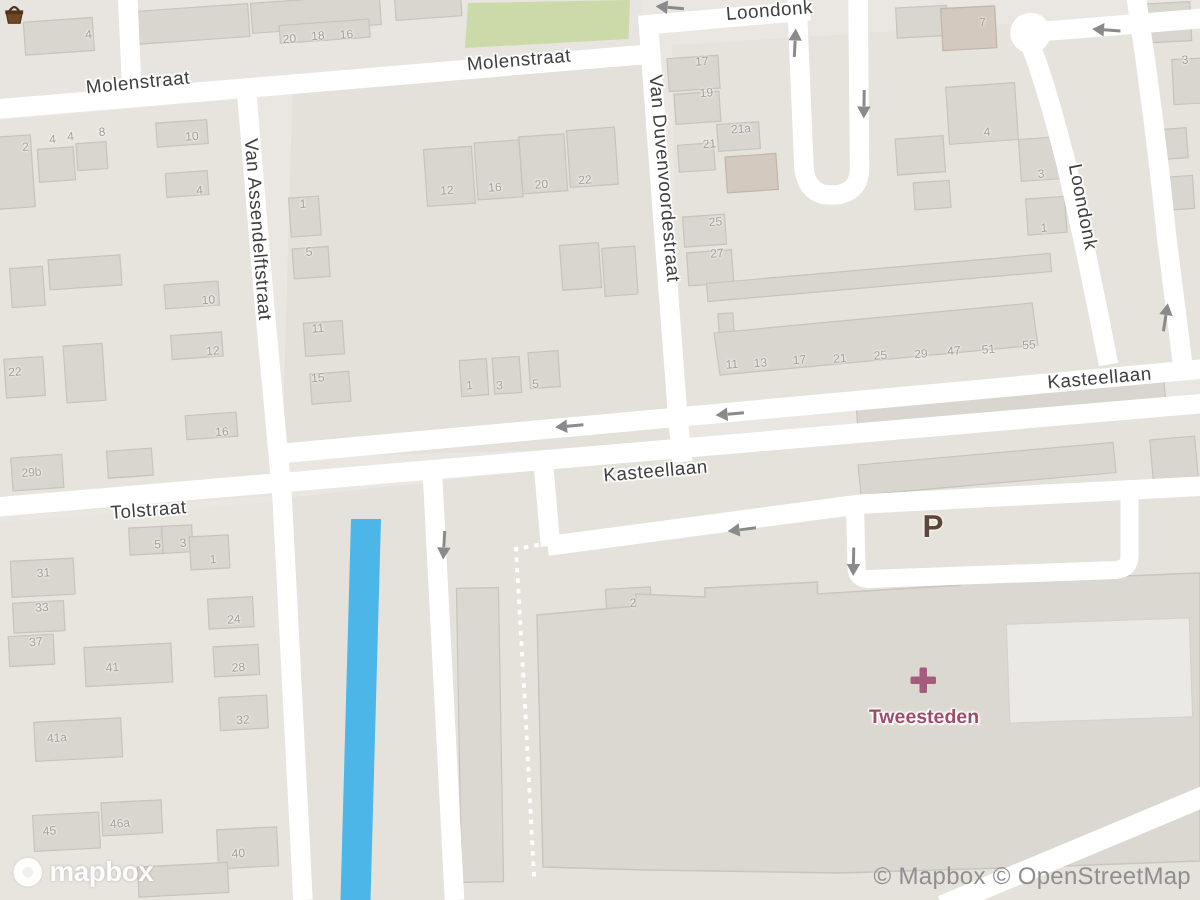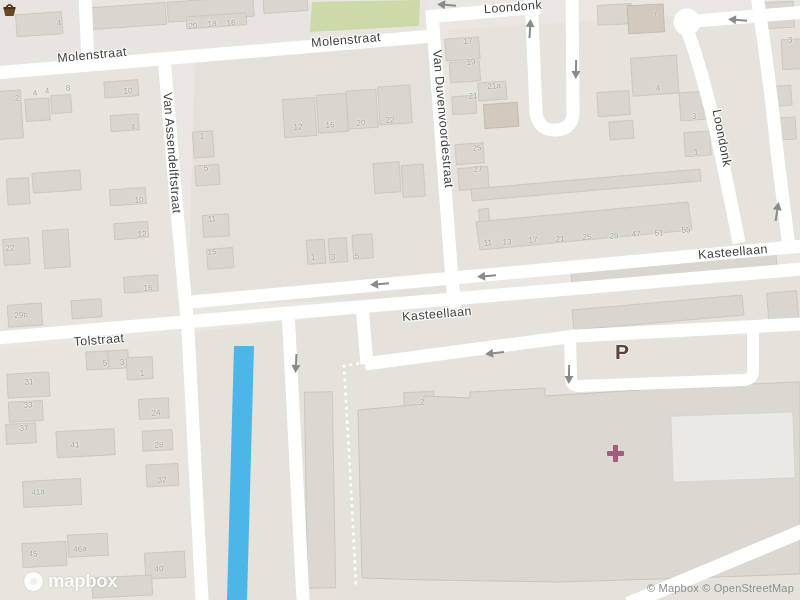--- a/index.html
+++ b/index.html
@@ -18,23 +18,23 @@
     white-space:nowrap;
     text-shadow:0 0 2px #fff,0 0 2px #fff,0 0 3px #fff,1px 1px 0 #fff,-1px -1px 0 #fff;}
   .cross{position:absolute;left:607px;top:445px;width:17px;height:17px;}
   .cross::before,.cross::after{content:"";position:absolute;background:#a55c7c;border-radius:1px;}
   .cross::before{left:6px;top:0;width:5px;height:17px;}
   .cross::after{left:0;top:6px;width:17px;height:5px;}
   .p-label{position:absolute;left:622px;top:352px;transform:translate(-50%,-50%);
     font-size:21px;font-weight:bold;color:#5d4537;
     text-shadow:0 0 2px #fff,0 0 2px #fff;}
   .shop-icon{position:absolute;left:497px;top:113px;}
-  .attribution{position:absolute;right:6px;bottom:6px;font-size:11px;color:#8f8f8f;
+  .attribution{position:absolute;right:6px;bottom:6px;font-size:16px;color:#8f8f8f;
     letter-spacing:.2px;}
-  .logo{position:absolute;left:24px;bottom:8px;display:flex;align-items:center;gap:5px;
+  .logo{position:absolute;left:9px;bottom:8px;display:flex;align-items:center;gap:5px;
     opacity:.93;margin-top:25px;}
   .logo-circle{width:19px;height:19px;border-radius:50%;background:#fff;position:relative;
     box-shadow:0 0 2px rgba(120,120,120,.25);}
   .logo-circle::after{content:"";position:absolute;left:6px;top:6px;width:7px;height:7px;
     border-radius:50%;background:#f2f1ee;}
   .logo-text{font-size:18.5px;font-weight:bold;color:#fff;letter-spacing:-.3px;
     text-shadow:0 0 2px rgba(110,110,110,.45);}
 </style>
 </head>
 <body>
@@ -294,20 +294,21 @@
       <div class="hn" style="left: 156px; top: 413px; transform: translate(-50%, -50%) rotate(-4deg);">24</div>
       <div class="hn" style="left: 159px; top: 445px; transform: translate(-50%, -50%) rotate(-4deg);">28</div>
       <div class="hn" style="left: 162px; top: 480px; transform: translate(-50%, -50%) rotate(-4deg);">32</div>
       <div class="hn" style="left: 33px; top: 554px; transform: translate(-50%, -50%) rotate(-4deg);">45</div>
       <div class="hn" style="left: 80px; top: 549px; transform: translate(-50%, -50%) rotate(-4deg);">46a</div>
       <div class="hn" style="left: 159px; top: 569px; transform: translate(-50%, -50%) rotate(-4deg);">40</div>
     </div>
 
 <div class="cross"></div>
 <div class="hospital-label">
+  <div>Tweesteden</div>
 </div>
 <div class="p-label">P</div>
 
 <svg class="shop-icon" width="19" height="19" viewBox="0 0 19 19">
   <path d="M6,8 Q9.5,1.5 13,8" fill="none" stroke="#4e3118" stroke-width="1.6"></path>
   <path d="M4,7.5 L15,7.5 L13.4,15.5 L5.6,15.5 Z" fill="#6e4723" stroke="#4e3118" stroke-width="0.8"></path>
   <rect x="3.6" y="7" width="11.8" height="2.4" fill="#50331a"></rect>
 </svg>
 
 <div class="logo">

